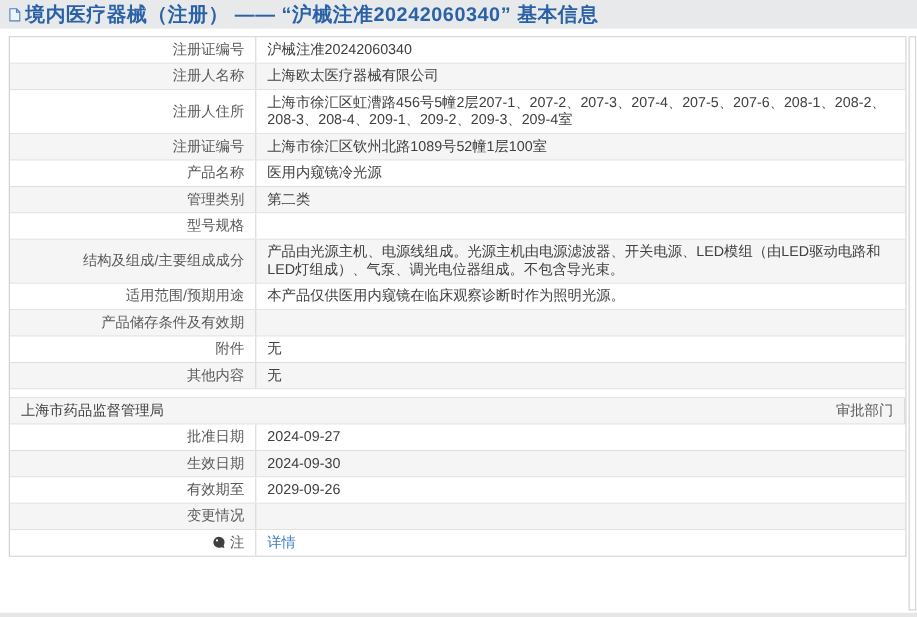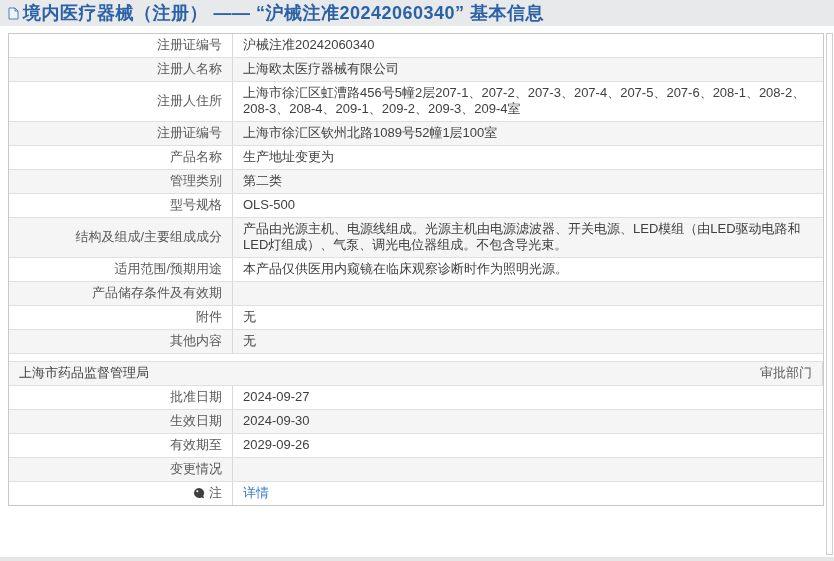--- a/index.html
+++ b/index.html
@@ -96,37 +96,34 @@
         </div>
         <div class="cell value">
           <span class="txt">上海市徐汇区钦州北路1089号52幢1层100室</span>
         </div>
       </div>
       <div class="row">
         <div class="cell label">
           <span>产品名称</span>
         </div>
         <div class="cell value">
-          <span class="txt">生产地址变更为</span>
+          <span class="txt">医用内窥镜冷光源</span>
         </div>
       </div>
       <div class="row alt">
         <div class="cell label">
           <span>管理类别</span>
         </div>
         <div class="cell value">
           <span class="txt">第二类</span>
         </div>
       </div>
       <div class="row">
         <div class="cell label">
           <span>型号规格</span>
-        </div>
-        <div class="cell value">
-          <span class="txt">OLS-500</span>
         </div>
       </div>
       <div class="row alt">
         <div class="cell label">
           <span>结构及组成/主要组成成分</span>
         </div>
         <div class="cell value">
           <span class="txt">产品由光源主机、电源线组成。光源主机由电源滤波器、开关电源、LED模组（由LED驱动电路和LED灯组成）、气泵、调光电位器组成。不包含导光束。</span>
         </div>
       </div>

